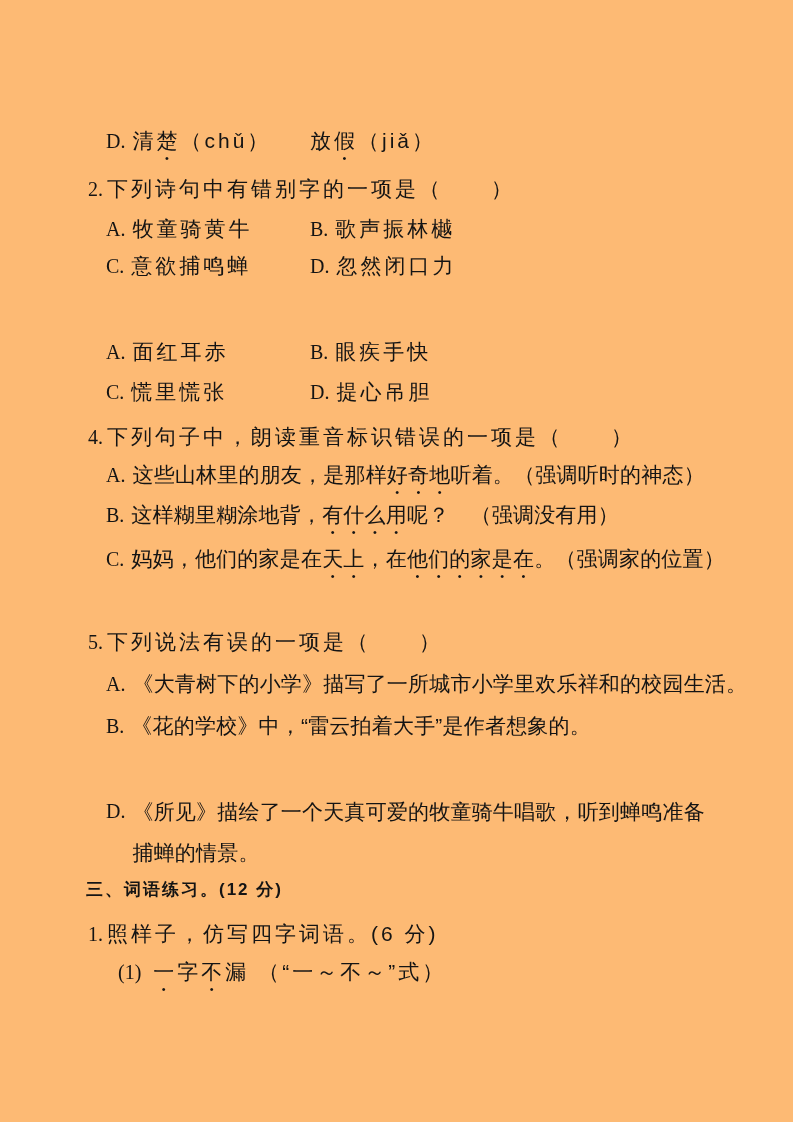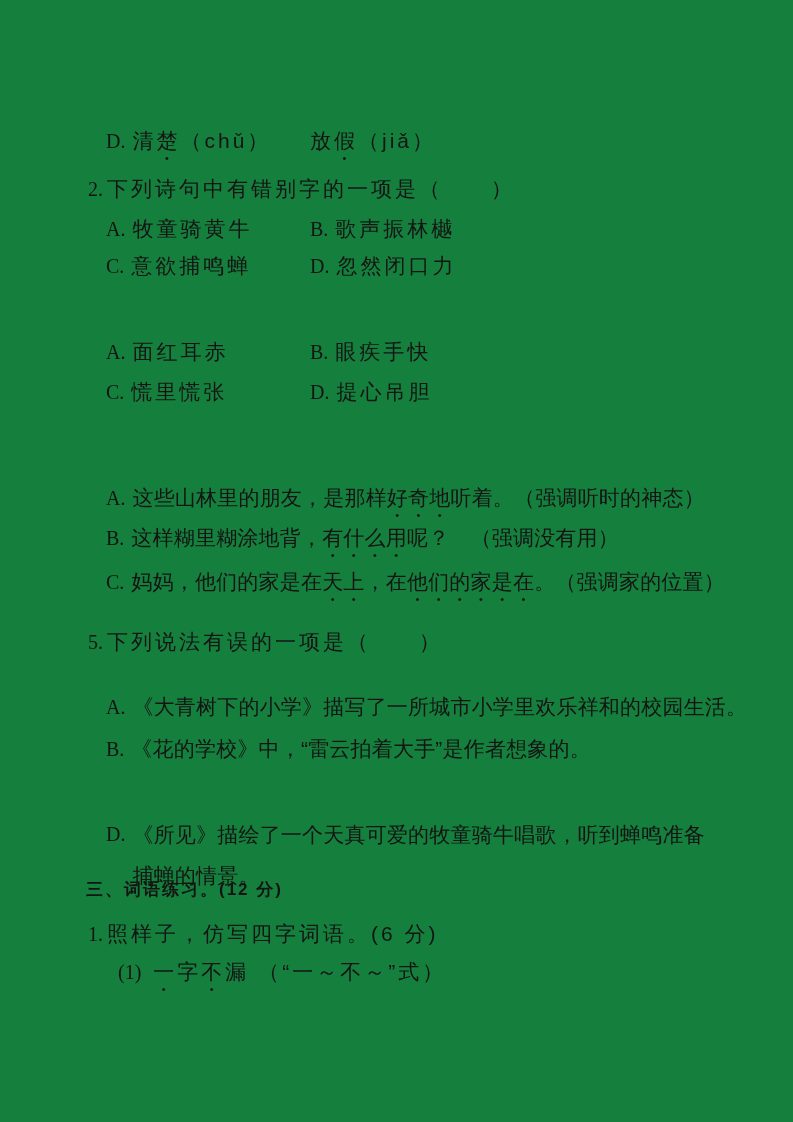--- a/index.html
+++ b/index.html
@@ -1,32 +1,32 @@
 <!DOCTYPE html>
 <html><head>
 <meta charset="utf-8">
 <style>
   html,body{margin:0;padding:0;background:#ffffff;}
   .page{
     position:relative;
     width:793px;height:1122px;
-    background:#15803d;
+    background:#fdba74;
     color:#141414;
     font-family:"Liberation Sans","DejaVu Sans",sans-serif;
     overflow:hidden;
   }
   .line{
     position:absolute;
     line-height:28px;
     font-size:21px;
     white-space:nowrap;
   }
   .txt{white-space:pre-wrap;}
   .sp{letter-spacing:3px;}
-  .long{letter-spacing:0.2px;margin-top:23px;}
+  .long{letter-spacing:0.2px;}
   .mk{
     font-family:"Liberation Serif","DejaVu Serif",serif;
     font-size:20px;
     letter-spacing:0;
     margin-right:7px;
   }
   .mk-q{margin-right:4px;}
   .mk-item{margin-right:12px;}
   .col1{display:inline-block;width:204px;}
   .emph{
@@ -69,20 +69,23 @@
     <span class="col1"><span class="mk">C.</span><span class="txt">意欲捕鸣蝉</span></span><span><span class="mk">D.</span><span class="txt">忽然闭口力</span></span>
   </div>
 
   <div class="line sp" style="top:338px;left:106px;">
     <span class="col1"><span class="mk">A.</span><span class="txt">面红耳赤</span></span><span><span class="mk">B.</span><span class="txt">眼疾手快</span></span>
   </div>
   <div class="line sp" style="top:378px;left:106px;">
     <span class="col1"><span class="mk">C.</span><span class="txt">慌里慌张</span></span><span><span class="mk">D.</span><span class="txt">提心吊胆</span></span>
   </div>
 
+  <div class="line sp" style="top:423px;left:88px;">
+    <span class="mk mk-q">4.</span><span class="txt">下列句子中，朗读重音标识错误的一项是（　　）</span>
+  </div>
   <div class="line long" style="top:461px;left:106px;">
     <span class="mk">A.</span><span class="txt">这些山林里的朋友，是那样</span><span class="txt emph">好奇地</span><span class="txt">听着。（强调听时的神态）</span>
   </div>
   <div class="line long" style="top:501px;left:106px;">
     <span class="mk">B.</span><span class="txt">这样糊里糊涂地背，</span><span class="txt emph">有什么用</span><span class="txt">呢？　（强调没有用）</span>
   </div>
   <div class="line long" style="top:545px;left:106px;">
     <span class="mk">C.</span><span class="txt">妈妈，他们的家是在</span><span class="txt emph">天上</span><span class="txt">，在</span><span class="txt emph">他们的家是在</span><span class="txt">。（强调家的位置）</span>
   </div>
 

